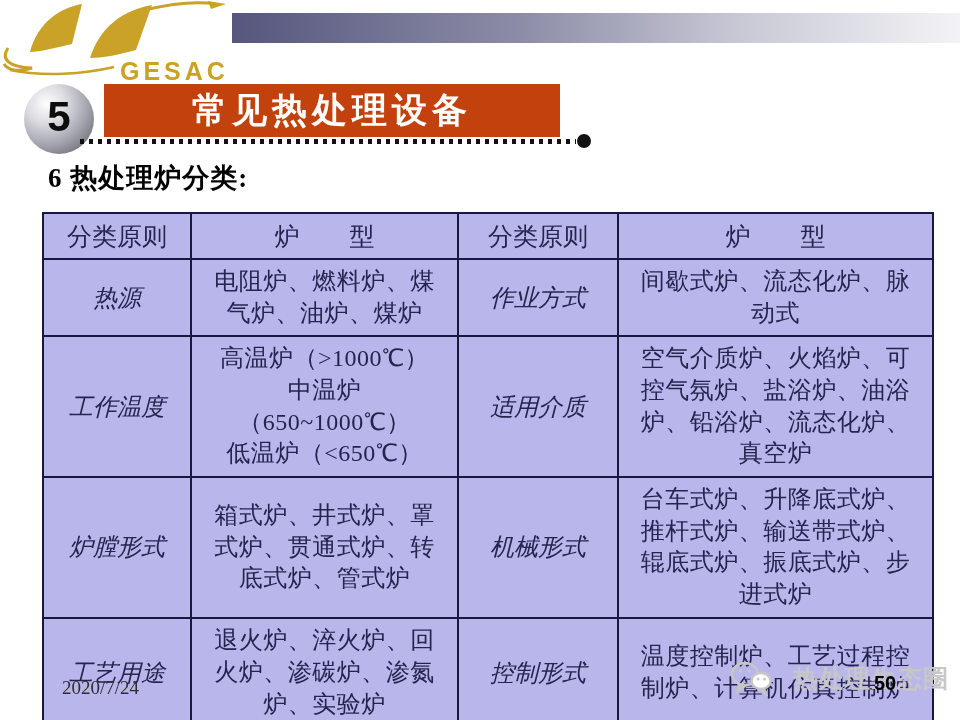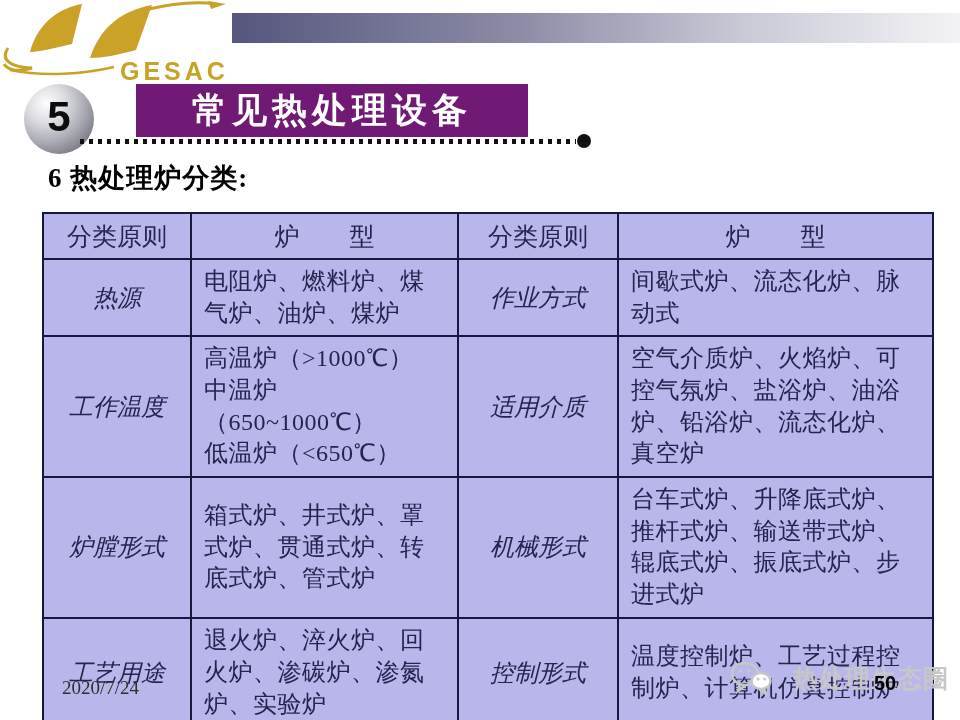--- a/index.html
+++ b/index.html
@@ -16,22 +16,22 @@
   }
   .copyright {
     position:absolute; top:12px; right:38px;
     font-size:22px; font-weight:bold; font-style:italic;
     color:#4a4aae; letter-spacing:3px; white-space:nowrap;
   }
   .logo { position:absolute; left:2px; top:0px; width:232px; height:86px; }
 
   
   .title-bar {
-    position:absolute; left:104px; top:84px; width:392px; height:53px;
-    background:#701a75; display:flex; align-items:center; justify-content:center;margin-left:32px;
+    position:absolute; left:104px; top:84px; width:456px; height:53px;
+    background:#c2410c; display:flex; align-items:center; justify-content:center;
   }
   .title-text {
     color:#ffffff; font-family:"Liberation Sans", sans-serif;
     font-weight:bold; font-size:35px; letter-spacing:5px; white-space:nowrap;
   }
   .sphere {
     position:absolute; left:24px; top:84px; width:70px; height:70px; border-radius:50%;
     background:radial-gradient(circle at 32% 28%, #fefefe 0%, #dcdce2 28%, #a3a3ad 60%, #62626c 92%);
     display:flex; align-items:center; justify-content:center;
   }
@@ -60,21 +60,21 @@
     border-collapse:collapse; table-layout:fixed;
     background:#b9b6ec;
   }
   .furnace-table th, .furnace-table td {
     border:2px solid #18183e; color:#24244e;
     font-size:24px; font-weight:normal; overflow:hidden;
   }
   .furnace-table th { font-size:25px; text-align:center; }
   .label-cell { text-align:center; vertical-align:middle; padding:4px 6px;font-style:italic; }
   .content-cell {
-    text-align:left; vertical-align:middle; padding:6px 12px;
+    text-align:center; vertical-align:middle; padding:6px 12px;
     white-space:pre-line; line-height:1.32; letter-spacing:0.5px;font-family:Liberation Serif, serif;
   }
 
   
   .footer-date {
     position:absolute; left:62px; top:677px;
     font-family:Liberation Serif, serif; font-size:19px; color:#2e2e2e;
   }
   .watermark {
     position:absolute; left:730px; top:660px;

